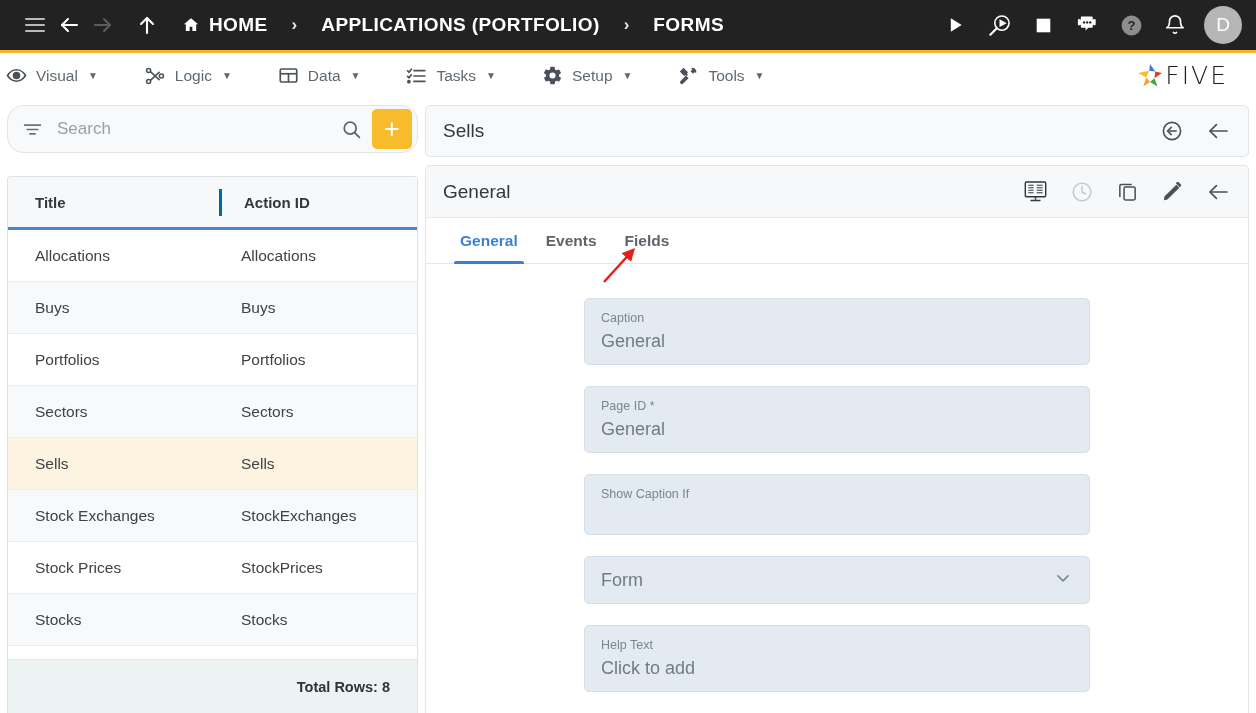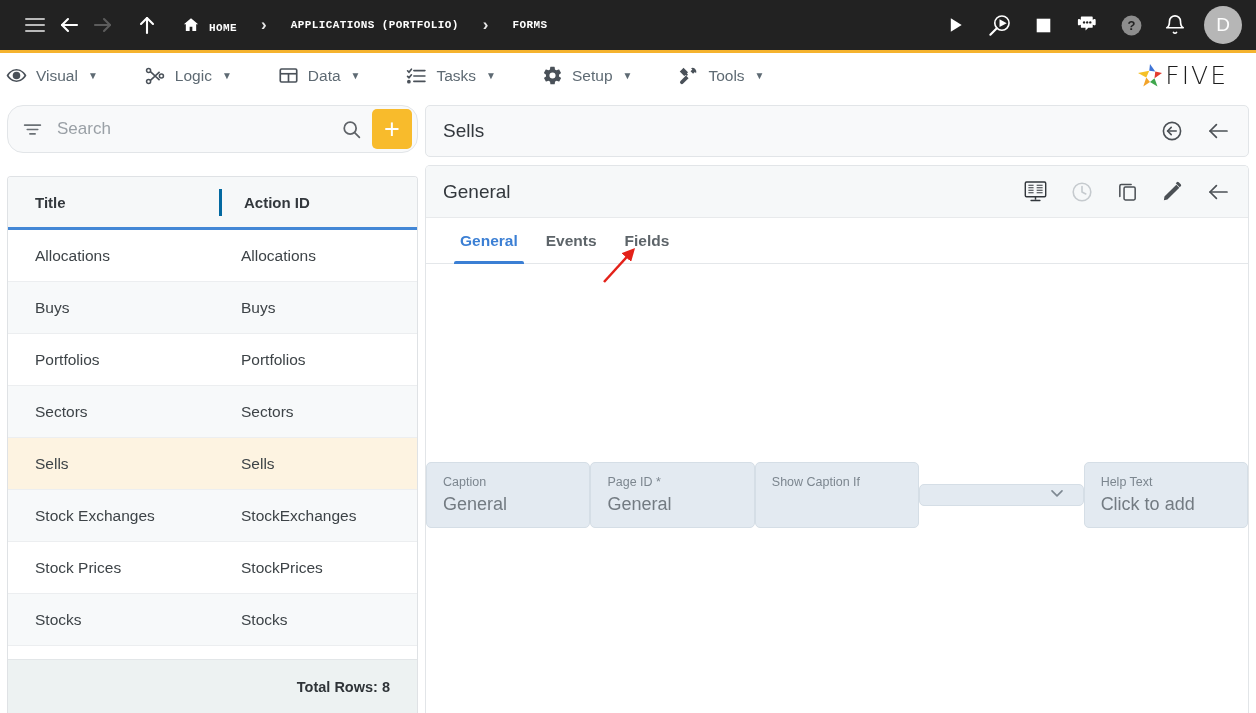--- a/index.html
+++ b/index.html
@@ -28,27 +28,26 @@
   }
   .tb-icon svg { display: block; }
   .hamburger { width: 20px; }
   .hamburger span {
     display: block; height: 2px; background: #b9b9b9;
     margin: 4px 0; border-radius: 1px;
   }
   .crumbs { display: flex; align-items: center; margin-left: 12px; gap: 0; }
   .crumb {
     color: #ffffff;
-    font-size: 11px;
+    font-size: 19px;
     font-weight: bold;
     letter-spacing: .4px;
     white-space: nowrap;
-    display: flex; align-items: flex-end; gap: 9px;
+    display: flex; align-items: center; gap: 9px;
     padding: 0 6px;
-    font-family: Liberation Mono, monospace;
   }
   .crumb-sep { color: #e8e8e8; font-size: 17px; font-weight: bold; padding: 0 18px; }
   .tb-right { margin-left: auto; display: flex; align-items: center; gap: 6px; }
   .tb-right .tb-icon { width: 38px; height: 38px; }
   .avatar {
     width: 38px; height: 38px; border-radius: 50%;
     background: #b6b6b6; color: #fdfdfd;
     display: flex; align-items: center; justify-content: center;
     font-size: 19px; font-weight: normal;
     margin-left: 4px;
@@ -213,21 +212,21 @@
   .tab.active { color: #3b7fd4; }
   .tab.active::after {
     content: ""; position: absolute; left: 8px; right: 8px; bottom: -1px;
     height: 3px; background: #3b7fd4; border-radius: 2px 2px 0 0;
   }
   .red-arrow { position: absolute; left: 173px; top: 28px; width: 40px; height: 40px; pointer-events: none; }
 
   .formarea {
     flex: 1 1 auto;
     padding-top: 34px;
-    display: flex; align-items: center;
+    display: flex; flex-direction: column; align-items: center;
     overflow: hidden;
   }
   .field {
     width: 506px;
     background: #e3eaf1;
     border: 1px solid #d5dee6;
     border-radius: 5px;
     padding: 10px 16px 10px 16px;
     margin-bottom: 21px;
     position: relative;
@@ -592,20 +591,21 @@
           </div>
           <div class="field">
             <div class="field-label">Page ID *</div>
             <div class="field-value">General</div>
           </div>
           <div class="field empty">
             <div class="field-label">Show Caption If</div>
             <div class="field-value"></div>
           </div>
           <div class="field">
+            <div class="field-value">Form</div>
             <span class="chevron"><svg width="20" height="20" viewBox="0 0 24 24" fill="none" stroke="#7e8892" stroke-width="2" stroke-linecap="round" stroke-linejoin="round">
                 <polyline points="6,9.5 12,15.5 18,9.5"></polyline>
               </svg></span>
           </div>
           <div class="field">
             <div class="field-label">Help Text</div>
             <div class="field-value">Click to add</div>
           </div>
         </div>
     </div>

